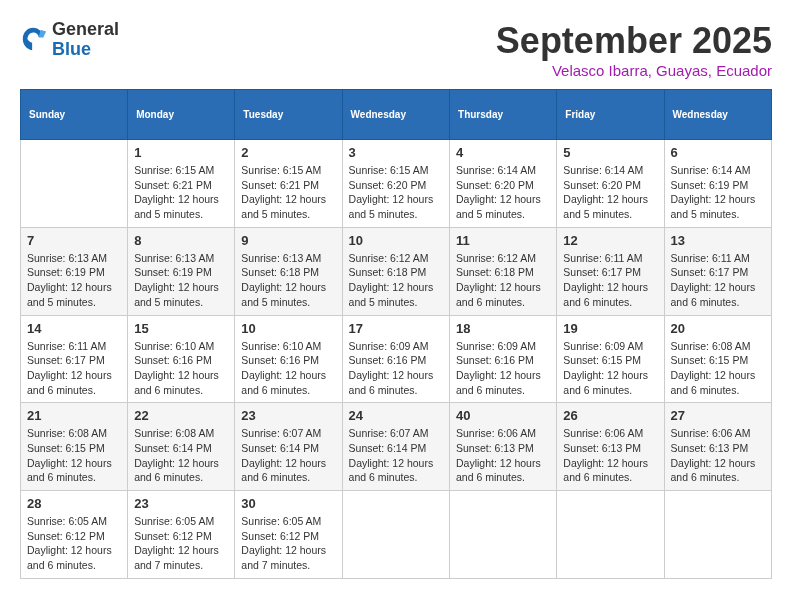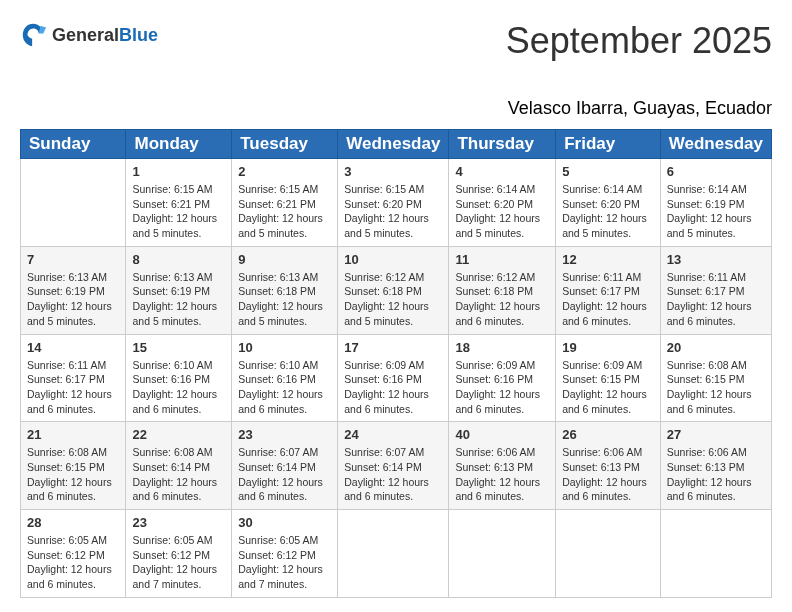--- a/index.html
+++ b/index.html
@@ -16,55 +16,54 @@
       align-items: flex-start;
       margin-bottom: 10px;
     }
     .logo {
       display: flex;
       align-items: center;
       gap: 4px;
     }
     .logo-text {
       display: flex;
-      flex-direction: row;
+      flex-direction: column;
       font-size: 18px;
       font-weight: bold;
       line-height: 1.1;
     }
     .logo-general { color: #333; }
     .logo-blue { color: #1a6bb5; }
     .logo-icon {
       width: 28px;
       height: 32px;
     }
     .title-block {
       text-align: right;
     }
     .month-title {
       font-size: 36px;
-      font-weight: normal;
+      font-weight: bold;
       color: #333;
     }
     .location {
-      font-size: 18px;
-      color: #000000;
-      margin-top: 36px;
+      font-size: 15px;
+      color: #a21caf;
     }
     .calendar {
       width: 100%;
       border-collapse: collapse;
       border: 1px solid #ccc;
     }
     .calendar th {
       background-color: #2a6db5;
       color: #fff;
-      font-size: 17px;
-      font-weight: bold;
-      padding: 4px 8px;
+      font-size: 10px;
+      font-weight: bold;
+      padding: 19px 8px;
       text-align: left;
       border: 1px solid #1a5a9a;
     }
     .calendar td {
       border: 1px solid #ccc;
       vertical-align: top;
       padding: 5px 6px;
       width: 108px;
       min-height: 80px;
       font-size: 11px;

